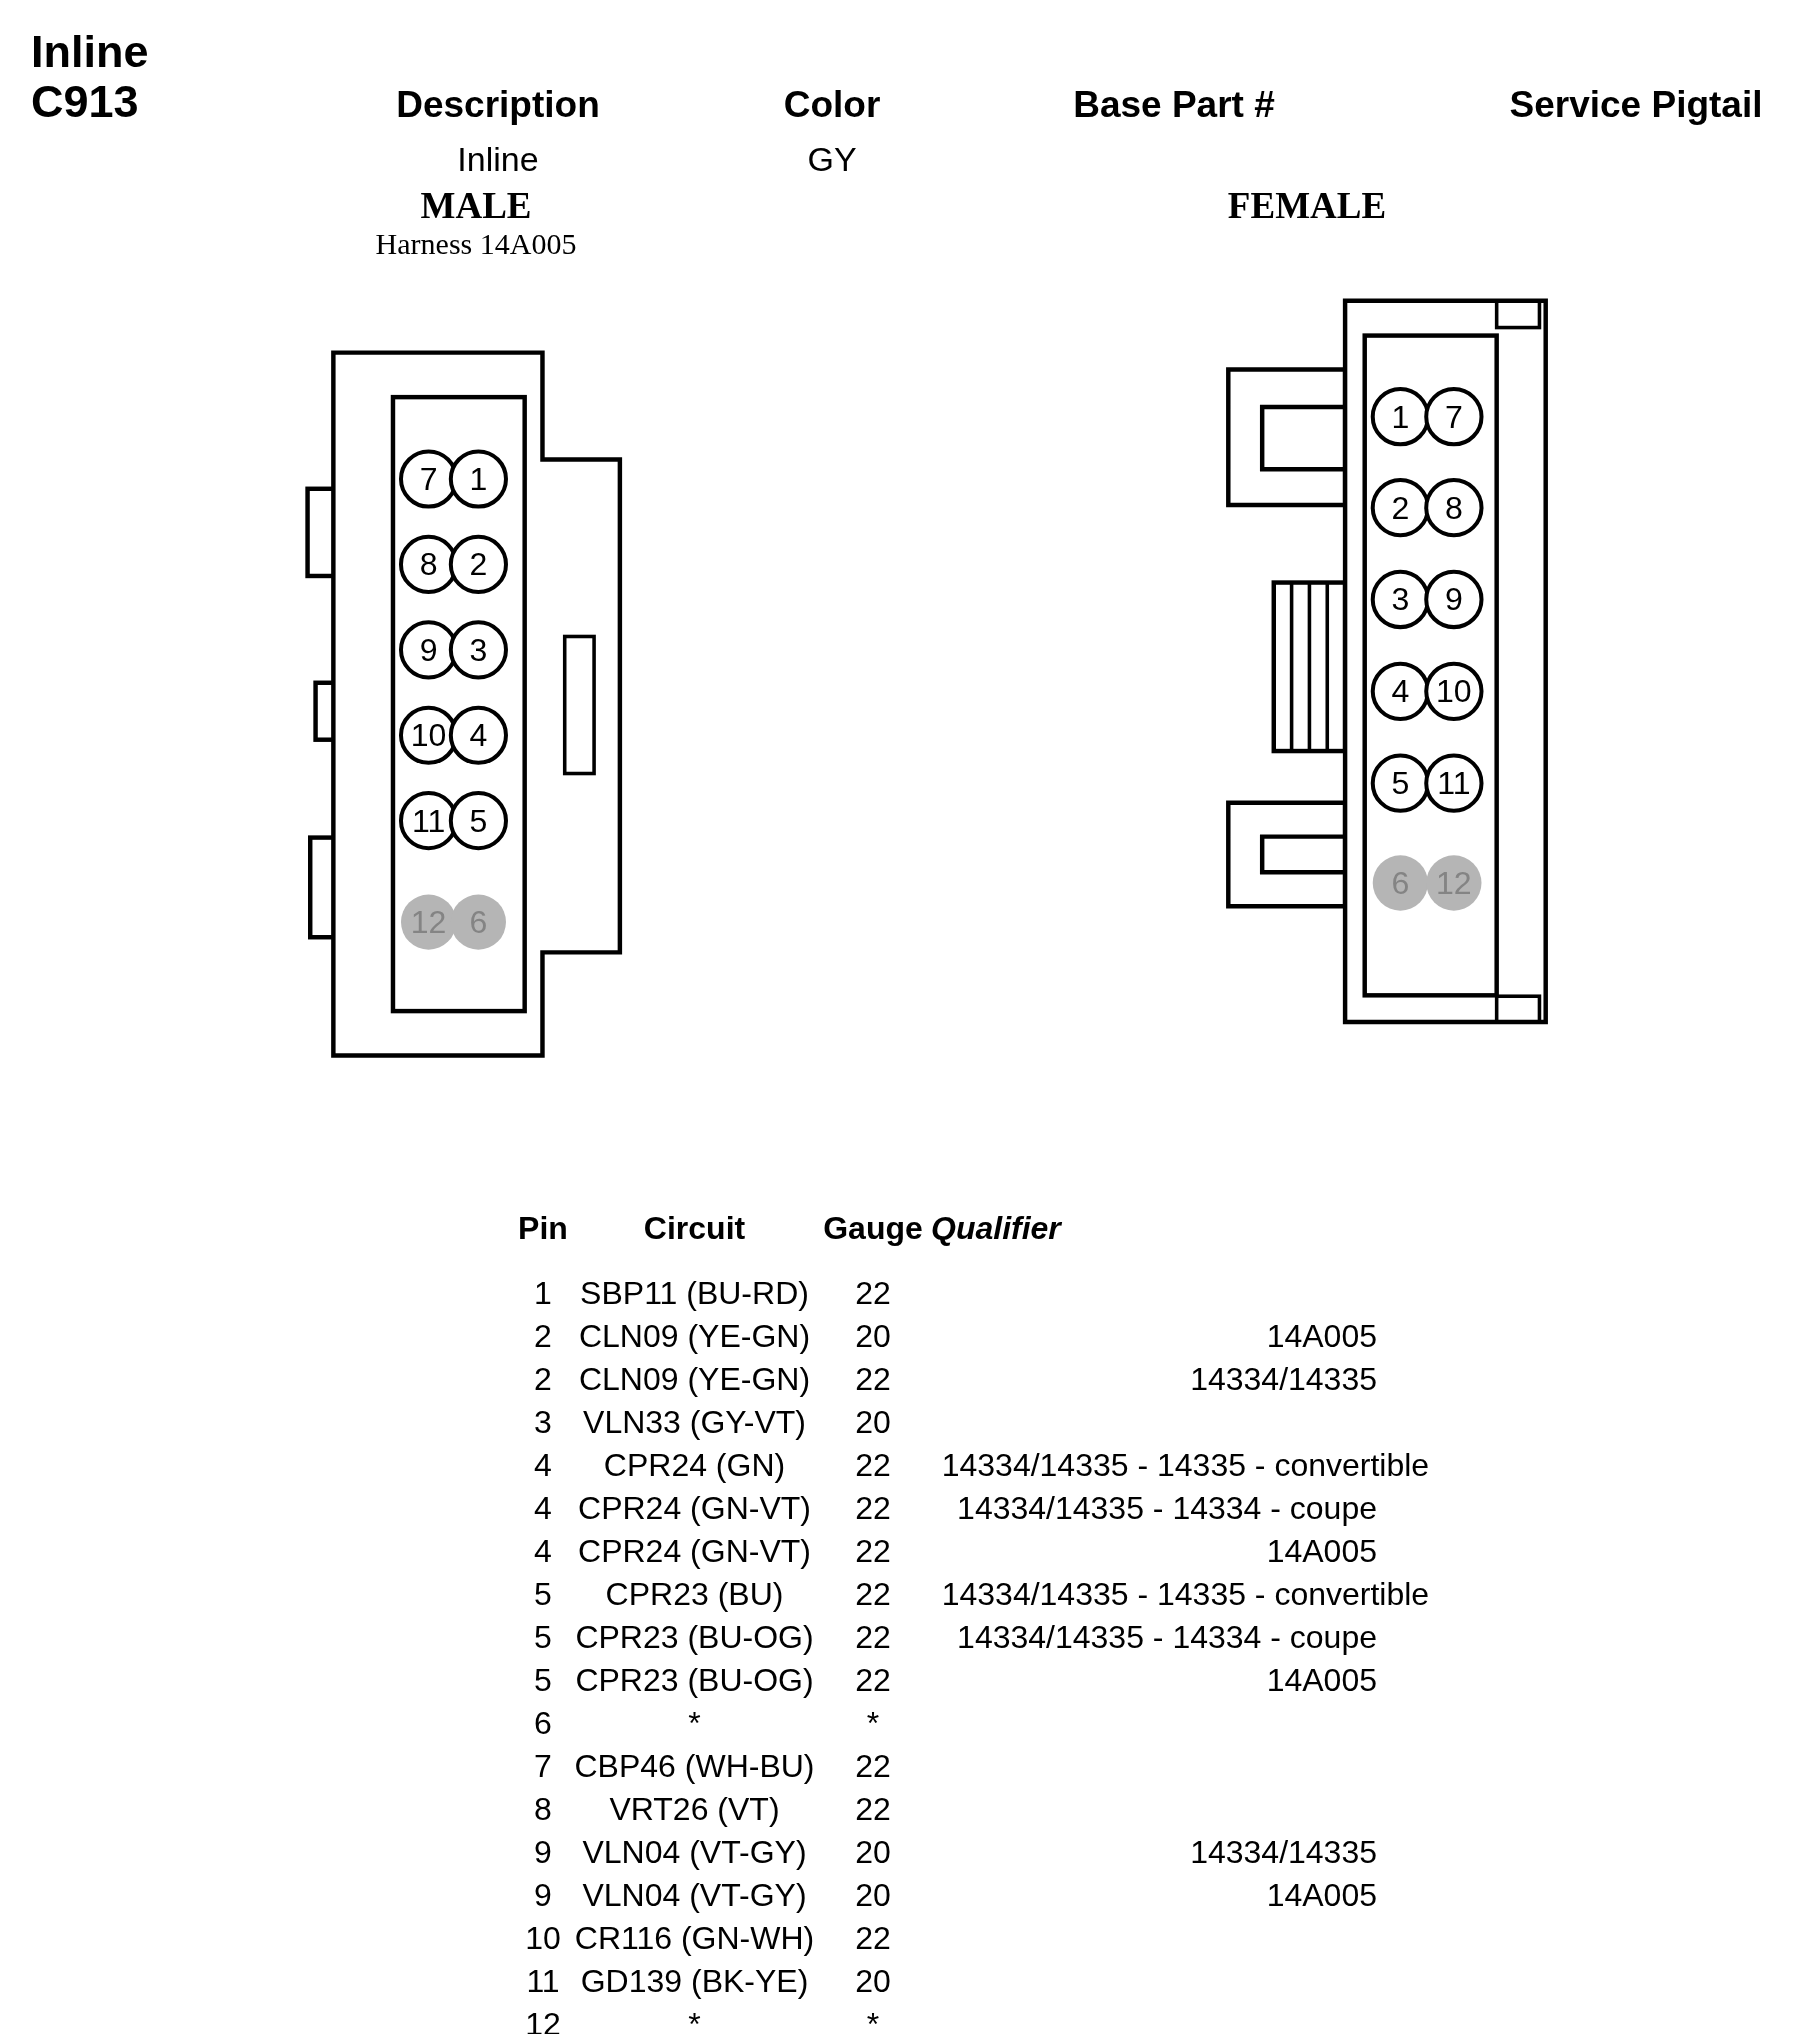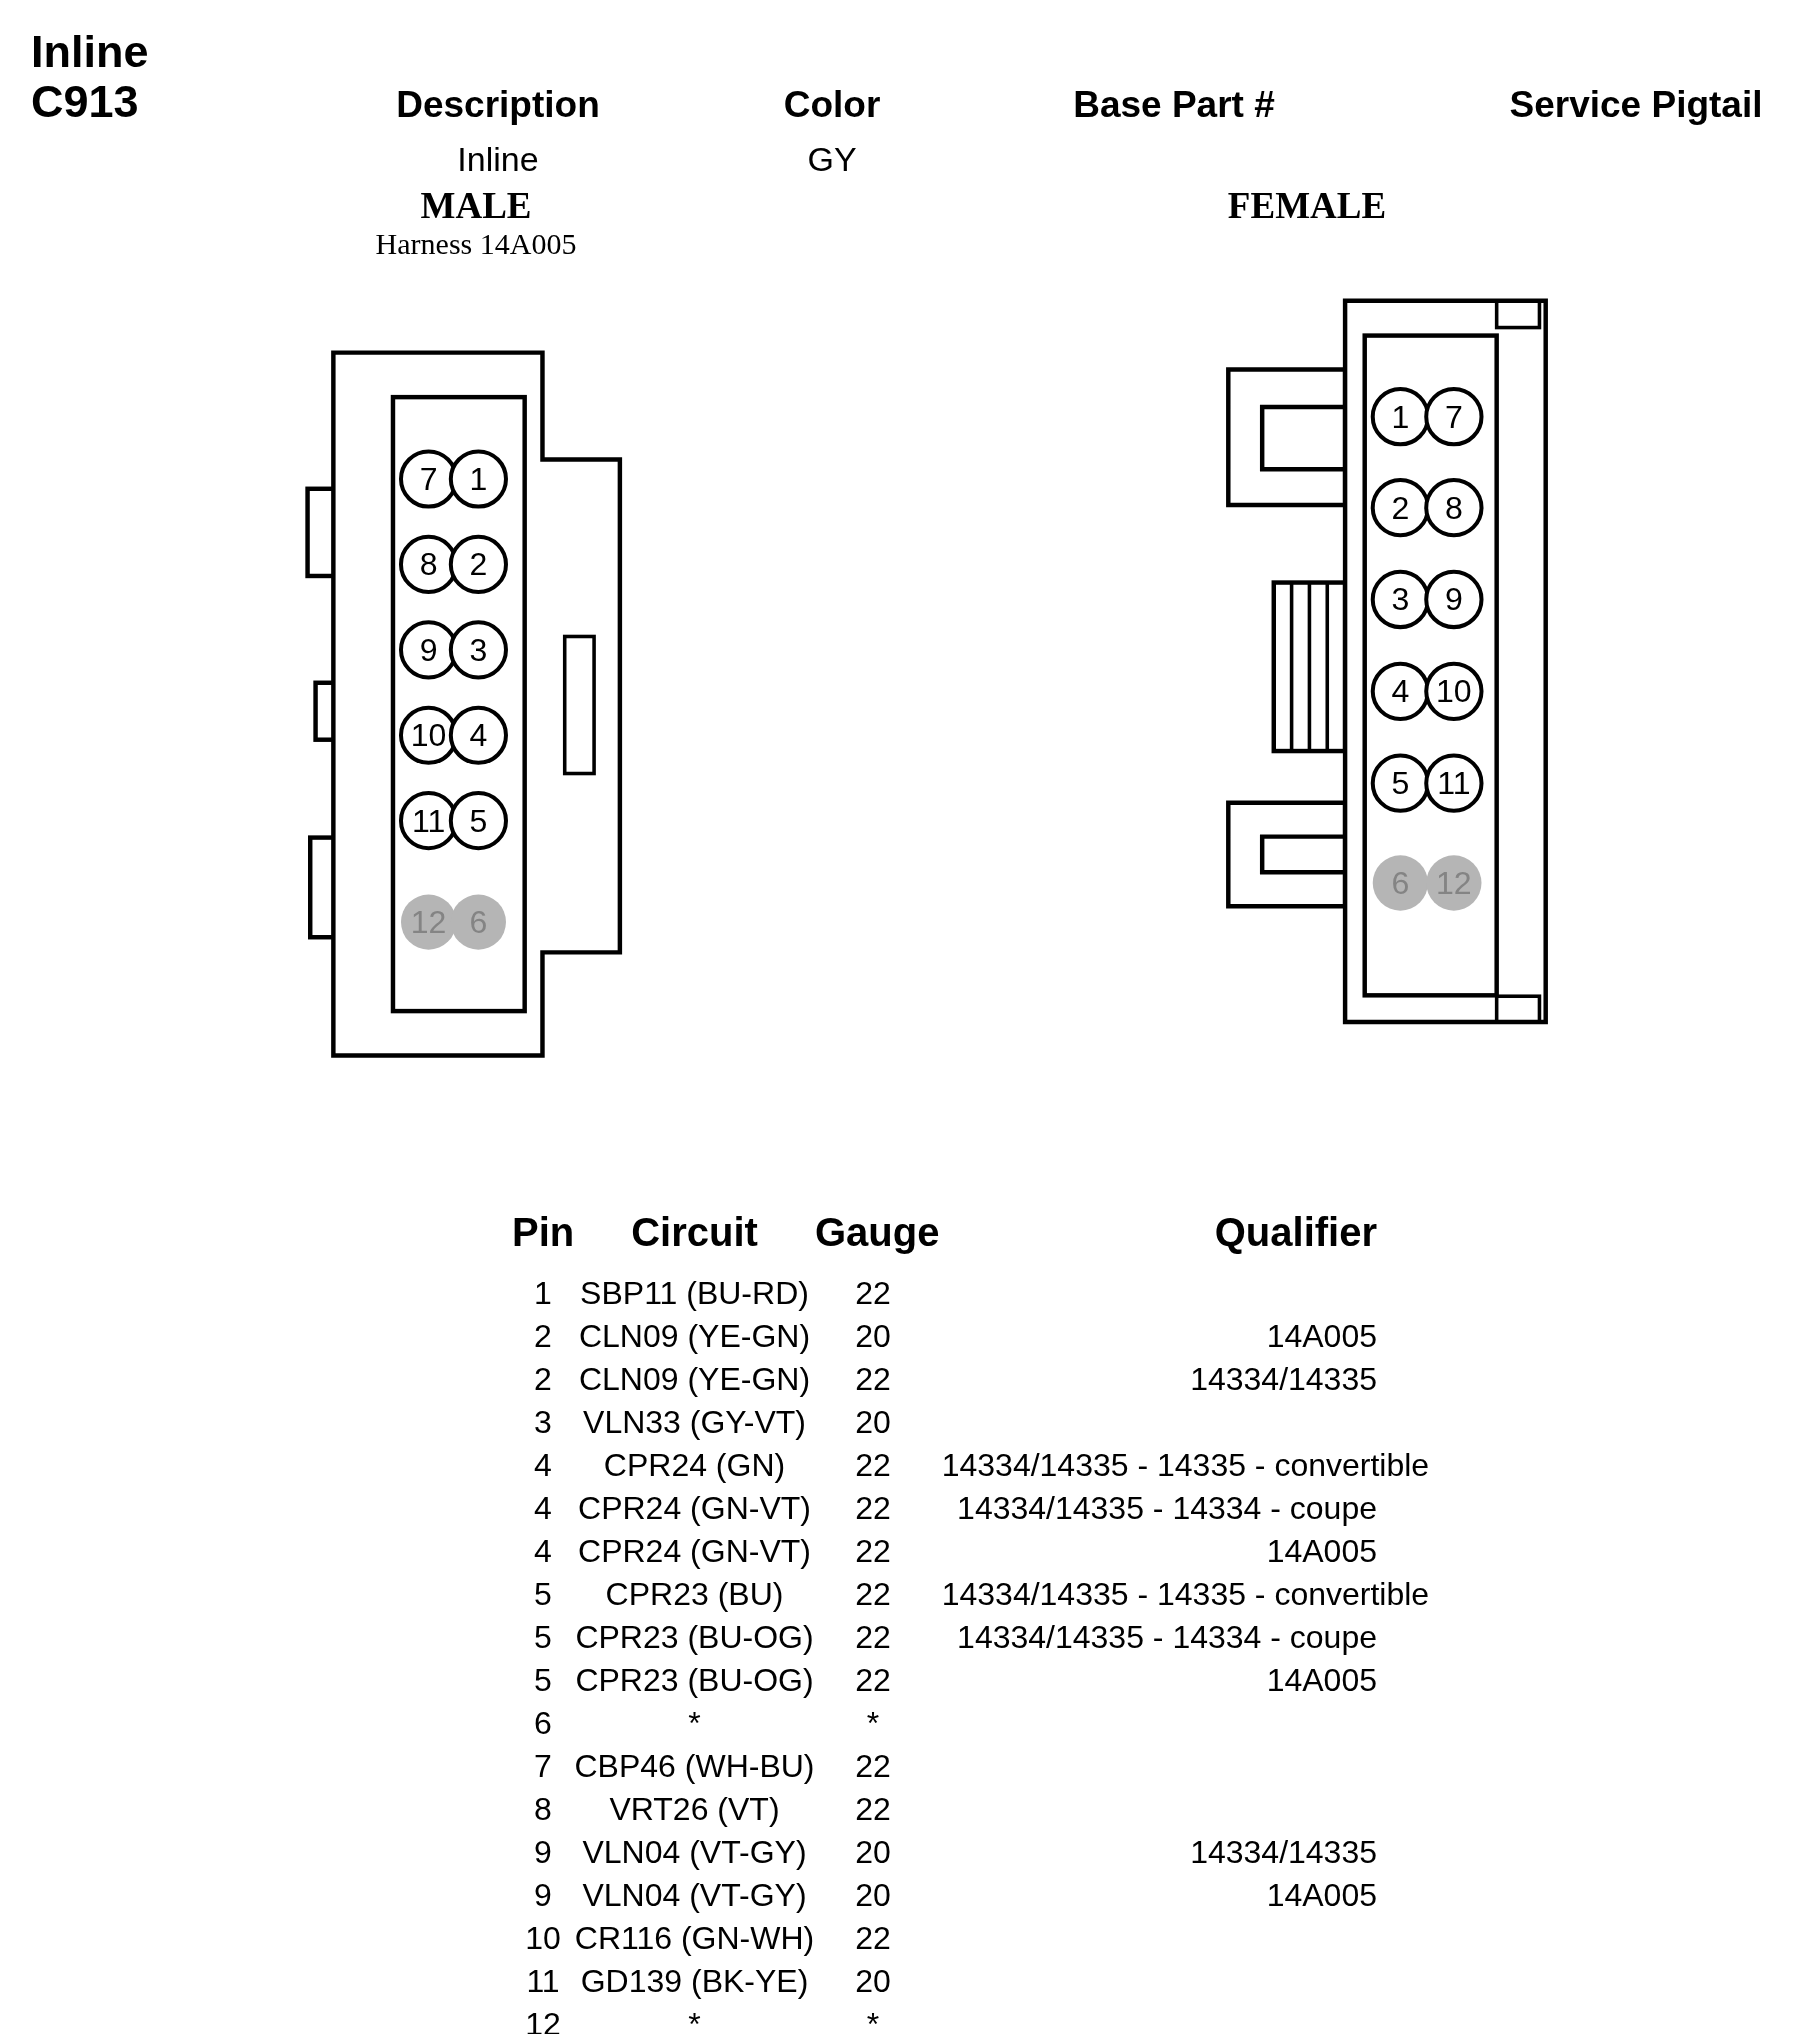--- a/index.html
+++ b/index.html
@@ -50,33 +50,33 @@
     font-family: "Liberation Sans", sans-serif;
     font-size: 36px;
   }
 
   .table { }
   .thead, .trow {
     display: grid;
     grid-template-columns: 62px 241px 116px 446px;
   }
   .thead {
-    font-size: 40px;
+    font-size: 32px;
     font-weight: bold;
     height: 62px;
     align-items: start;
   }
   .trow {
     height: 43px;
     font-size: 32px;
     align-items: center;
   }
   .cell.pin, .cell.circuit, .cell.gauge { text-align: center; }
   .cell.qualifier { text-align: right; padding-left: 10.7px; white-space: nowrap; }
-  .hcell.qualifier { text-align: right; padding-left: 0; }
+  .hcell.qualifier { text-align: left; padding-left: 0; font-style: italic; }
 </style>
 </head>
 <body>
 
 <div class="abs title-block">
   <div>Inline</div>
   <div>C913</div>
 </div>
 
 <div class="abs info-col" style="left:498px;">

